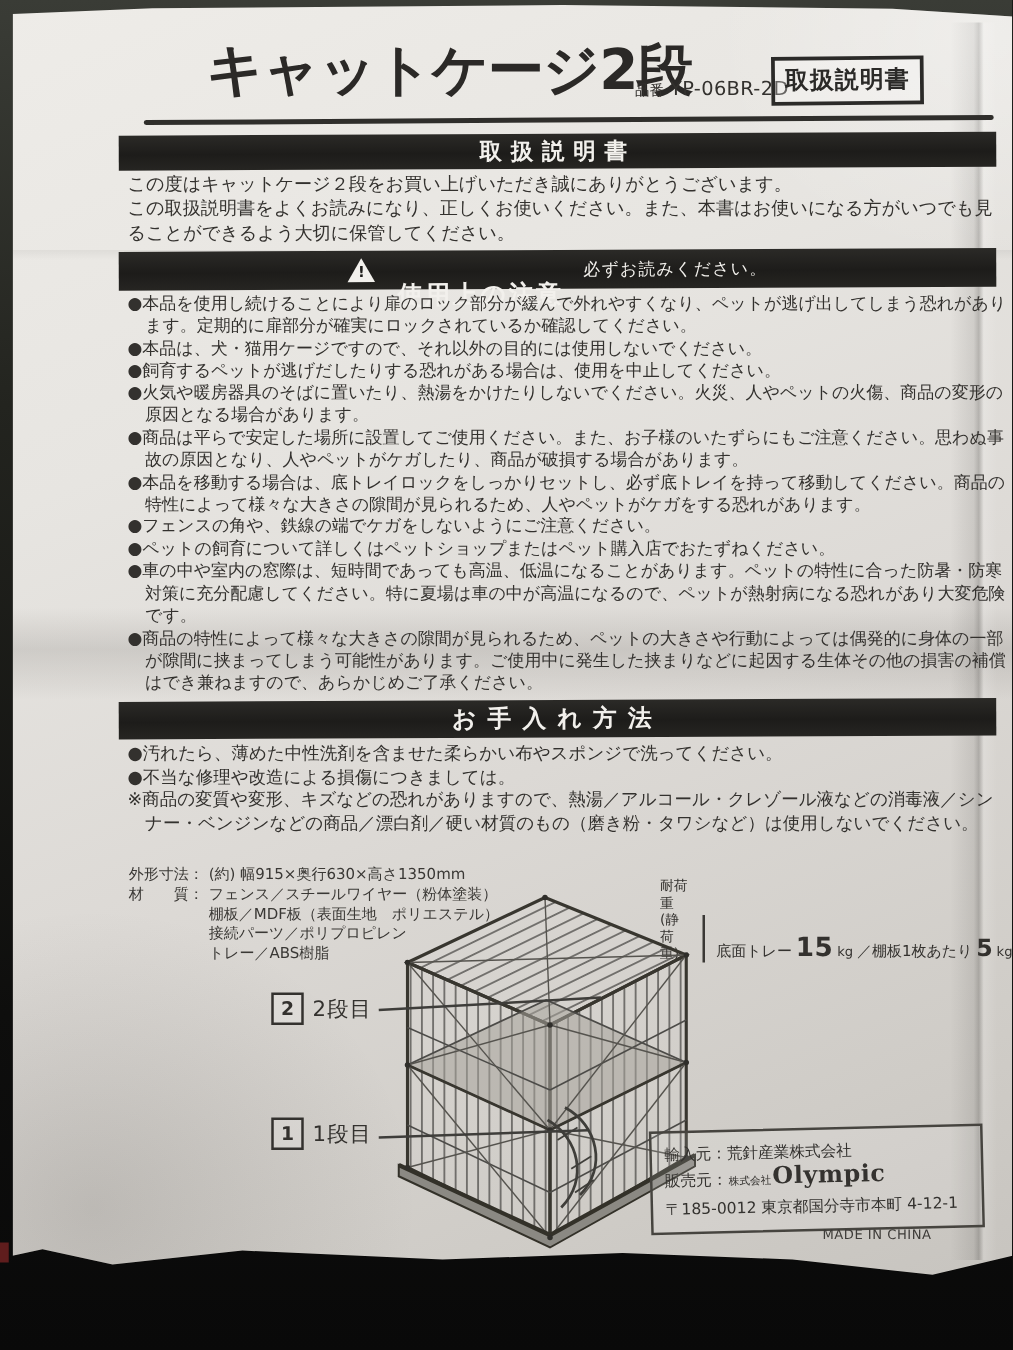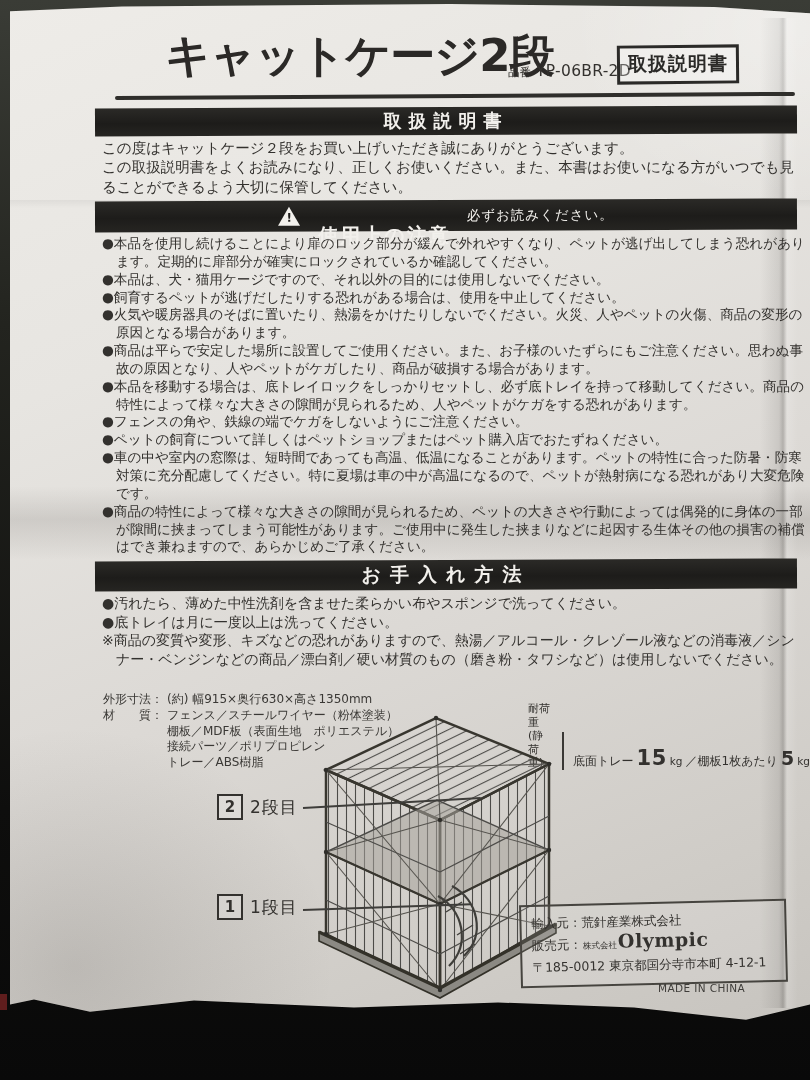--- a/index.html
+++ b/index.html
@@ -127,21 +127,21 @@
       <div class="witem">●本品を移動する場合は、底トレイロックをしっかりセットし、必ず底トレイを持って移動してください。商品の特性によって様々な大きさの隙間が見られるため、人やペットがケガをする恐れがあります。</div>
       <div class="witem">●フェンスの角や、鉄線の端でケガをしないようにご注意ください。</div>
       <div class="witem">●ペットの飼育について詳しくはペットショップまたはペット購入店でおたずねください。</div>
       <div class="witem">●車の中や室内の窓際は、短時間であっても高温、低温になることがあります。ペットの特性に合った防暑・防寒対策に充分配慮してください。特に夏場は車の中が高温になるので、ペットが熱射病になる恐れがあり大変危険です。</div>
       <div class="witem">●商品の特性によって様々な大きさの隙間が見られるため、ペットの大きさや行動によっては偶発的に身体の一部が隙間に挟まってしまう可能性があります。ご使用中に発生した挟まりなどに起因する生体その他の損害の補償はでき兼ねますので、あらかじめご了承ください。</div>
     </div>
 
     <div class="abs bar bar3">お手入れ方法</div>
     <div class="abs clist">
       <div class="citem">●汚れたら、薄めた中性洗剤を含ませた柔らかい布やスポンジで洗ってください。</div>
-      <div class="citem">●底トレイは月に一度以上は洗ってください。</div>
+      <div class="citem">●不当な修理や改造による損傷につきましては。</div>
       <div class="citem">※商品の変質や変形、キズなどの恐れがありますので、熱湯／アルコール・クレゾール液などの消毒液／シンナー・ベンジンなどの商品／漂白剤／硬い材質のもの（磨き粉・タワシなど）は使用しないでください。</div>
     </div>
 
     <div class="abs specs">
       <div class="row">
         <span class="slabel">外形寸法：</span>
         <span class="sval">(約) 幅915×奥行630×高さ1350mm</span>
       </div>
       <div class="row">
         <span class="slabel">材　　質：</span>

